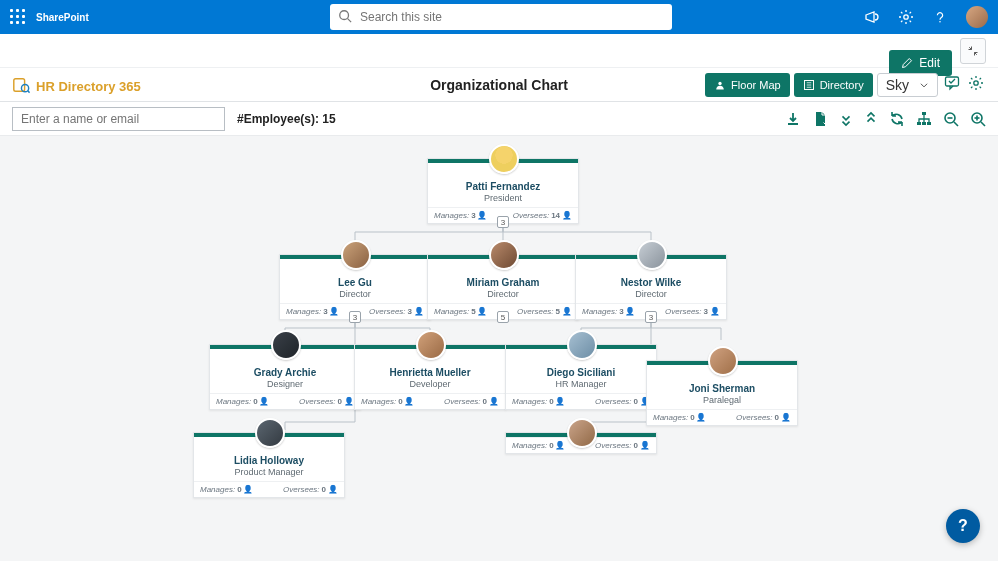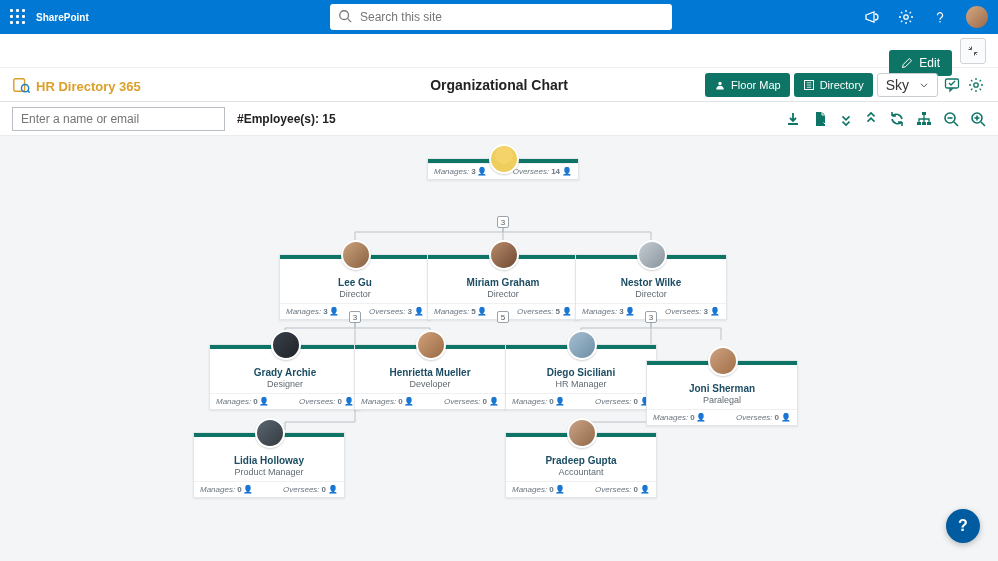--- a/index.html
+++ b/index.html
@@ -33,21 +33,21 @@
 
   
   .cmd-bar{height:34px;display:flex;align-items:center;justify-content:flex-end;gap:8px;padding:0 12px;border-bottom:1px solid #eef0f2;}
   .btn-edit{background:var(--teal);color:#fff;border:none;height:26px;padding:0 12px;border-radius:3px;font-size:12px;display:flex;align-items:center;gap:6px;cursor:pointer;margin-top:24px;}
   .btn-fs{width:26px;height:26px;border:1px solid #d0d4d8;background:#fafbfc;border-radius:3px;display:flex;align-items:center;justify-content:center;cursor:pointer;}
 
   
   .app-header{height:34px;display:flex;align-items:center;padding:0 12px;border-bottom:1px solid #e0e3e6;gap:10px;position:relative;}
   .logo{display:flex;align-items:flex-end;gap:6px;color:var(--orange);font-weight:600;font-size:13px;}
   .page-title{position:absolute;left:0;right:0;text-align:center;font-weight:700;font-size:14px;color:#222;pointer-events:none;}
-  .app-right{margin-left:auto;display:flex;align-items:center;gap:4px;}
+  .app-right{margin-left:auto;display:flex;gap:4px;}
   .pill{height:24px;border-radius:3px;display:flex;align-items:center;gap:5px;padding:0 9px;font-size:11px;cursor:pointer;color:#fff;background:var(--teal);}
   .dd-sky{height:24px;border:1px solid #c8cdd2;background:#fff;border-radius:3px;display:flex;align-items:center;gap:10px;padding:0 8px;font-size:14px;color:#333;cursor:pointer;}
   .mini-ic{width:20px;height:20px;display:flex;align-items:center;justify-content:center;color:var(--teal);cursor:pointer;}
 
   
   .filter-row{height:34px;display:flex;align-items:center;padding:0 12px;gap:12px;border-bottom:1px solid #e9ebed;}
   .name-input{width:213px;height:24px;border:1px solid #b8bec4;padding:0 8px;font-size:12px;color:#555;}
   .emp-count{font-size:12px;font-weight:700;color:#222;}
   .tool-icons{margin-left:auto;display:flex;align-items:center;gap:11px;color:var(--teal);}
   .tool{font-size:15px;cursor:pointer;display:inline-flex;}
@@ -258,20 +258,24 @@
 
       <path d="M651 176 V192 H581 V204"></path>
       <path d="M651 176 V192 H721 V204"></path>
       <path d="M651 176 L651 286 H581 L581 294"></path>
     </g>
   </svg>
 
   <div class="node" style="left:427px;top:22px;">
     <div class="bar"></div>
       <div class="pic f1"></div>
+    <div class="body">
+        <div class="nm">Patti Fernandez</div>
+        <div class="tt">President</div>
+      </div>
     <div class="ftr">
         <span><i>Manages:</i> <b>3</b> 👤</span>
         <span><i>Oversees:</i> <b>14</b> 👤</span>
       </div>
   </div>
   <div class="badge" style="left:497px;top:80px;">3</div>
 
   <div class="node" style="left:279px;top:118px;">
     <div class="bar"></div>
       <div class="pic f2"></div>
@@ -372,24 +376,20 @@
         <div class="tt">Product Manager</div>
       </div>
     <div class="ftr">
         <span><i>Manages:</i> <b>0</b> 👤</span>
         <span><i>Oversees:</i> <b>0</b> 👤</span>
       </div>
   </div>
   <div class="node" style="left:505px;top:296px;">
     <div class="bar"></div>
       <div class="pic f10"></div>
-    <div class="body">
-        <div class="nm">Pradeep Gupta</div>
-        <div class="tt">Accountant</div>
-      </div>
     <div class="ftr">
         <span><i>Manages:</i> <b>0</b> 👤</span>
         <span><i>Oversees:</i> <b>0</b> 👤</span>
       </div>
   </div>
 
   <div class="fab">?</div>
 </div>
 
 </body></html>

